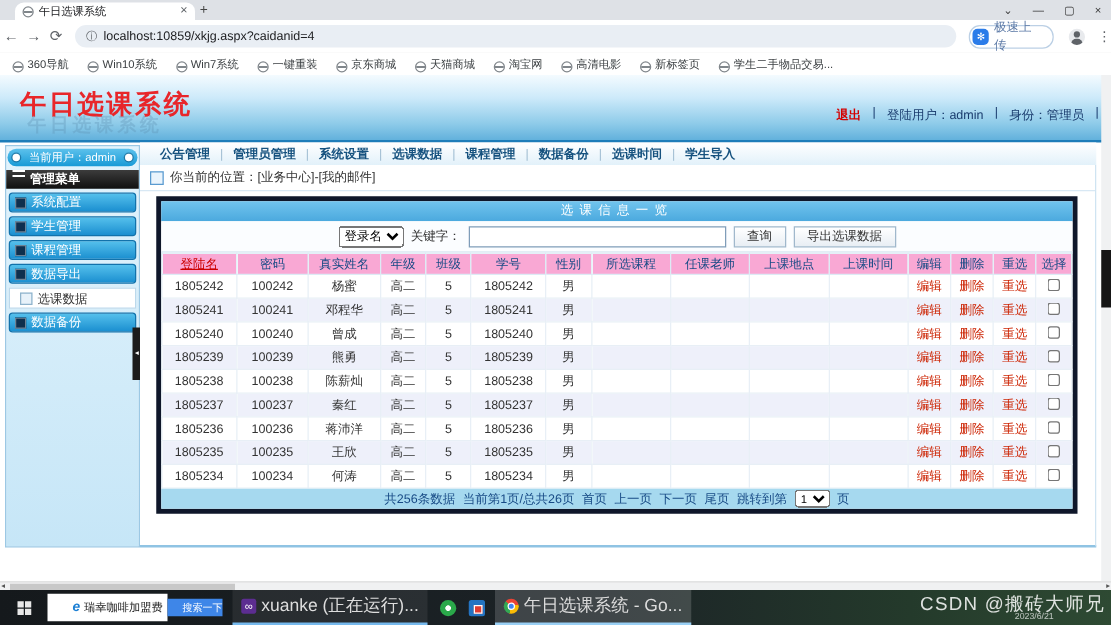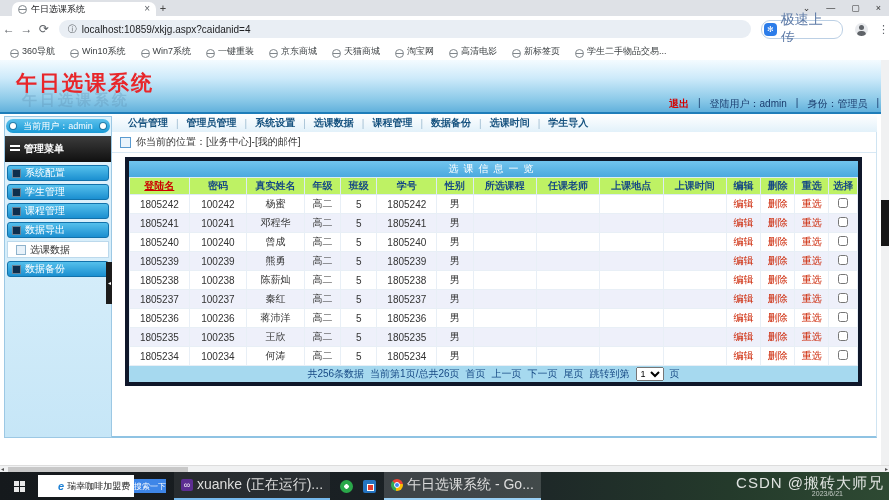--- a/index.html
+++ b/index.html
@@ -16,21 +16,21 @@
     font-size:11px;line-height:13px;text-align:center;}
   .win-controls{position:absolute;right:4px;top:0;height:16px;display:flex;align-items:center;gap:16px;
     font-size:9px;color:#333;padding-right:4px;}
   .addr-bar{position:absolute;left:0;top:16px;width:889px;height:26px;background:#fff;
     display:flex;align-items:center;border-bottom:1px solid #ececec;}
   .nav-btn{width:18px;text-align:center;color:#5f6368;font-size:12px;}
   .omnibox{margin-left:6px;width:690px;height:18px;background:#e9eef4;border-radius:9px;
     display:flex;align-items:center;gap:5px;padding:0 9px;font-size:10px;color:#202124;}
   .info-icon{color:#5f6368;font-size:9px;}
   .ext-pill{margin-left:10px;height:17px;border:1px solid #bcd0e5;border-radius:9px;background:#fff;
-    display:flex;align-items:center;gap:4px;padding:0 7px 0 2px;font-size:14px;color:#5f7ca8;}
+    display:flex;align-items:center;gap:4px;padding:0 7px 0 2px;font-size:10px;color:#5f7ca8;}
   .ext-logo{width:13px;height:13px;border-radius:4px;background:#2b7ce9;color:#fff;
     font-size:8px;line-height:13px;text-align:center;}
   .ext-logo::before{content:"✻";}
   .avatar-icon{width:13px;height:13px;border-radius:50%;background:#e8eaed;position:relative;
     overflow:hidden;margin-left:12px;}
   .avatar-icon::before{content:"";position:absolute;top:2px;left:4px;width:5px;height:5px;border-radius:50%;background:#5f6368;}
   .avatar-icon::after{content:"";position:absolute;top:8px;left:2px;width:9px;height:6px;border-radius:4px 4px 0 0;background:#5f6368;}
   .kebab{margin-left:10px;color:#5f6368;font-size:11px;}
   .bm-bar{position:absolute;left:0;top:42px;width:889px;height:18px;background:#fff;
     display:flex;align-items:center;gap:15px;padding-left:10px;font-size:9px;color:#3c4043;}
@@ -38,38 +38,38 @@
   .globe-icon{width:9px;height:9px;border-radius:50%;border:1px solid #80868b;box-sizing:border-box;
     background:linear-gradient(to bottom,transparent 42%,#80868b 42%,#80868b 58%,transparent 58%);display:inline-block;}
 
   
   .page-header{position:absolute;left:0;top:60px;width:889px;height:52px;
     background:linear-gradient(180deg,#f4fbff 0%,#cdeafa 35%,#8ecbe9 75%,#62b1dc 100%);
     border-bottom:2px solid #1e7db9;}
   .site-title{position:absolute;left:16px;top:9px;font-size:21px;font-weight:bold;color:#e8262a;letter-spacing:2px;}
   .title-ghost{position:absolute;left:22px;top:31px;font-size:15px;font-weight:bold;color:#5f93b5;
     opacity:.35;letter-spacing:3px;}
-  .user-info{position:absolute;right:10px;bottom:1px;display:flex;gap:9px;font-size:10px;color:#1a3c6e;}
+  .user-info{position:absolute;right:10px;bottom:13px;display:flex;gap:9px;font-size:10px;color:#1a3c6e;}
   .logout{color:#d40000;font-weight:bold;}
 
   
   .nav-strip{position:absolute;left:112px;top:114px;width:765px;height:18px;
     background:linear-gradient(#ffffff,#e2f1fa);display:flex;align-items:center;
     font-size:10px;font-weight:bold;color:#16527f;padding-left:8px;box-sizing:border-box;}
   .nav-item{padding:0 8px;white-space:nowrap;}
   .nav-sep{color:#a0bdd2;font-weight:normal;}
 
   
   .sidebar{position:absolute;left:4px;top:116px;width:108px;height:322px;
     background:linear-gradient(180deg,#e2f3fc,#c6e6f7);border:1px solid #9cc8e4;box-sizing:border-box;}
   .cur-user{margin:2px 1px 3px 1px;height:14px;border-radius:8px;
     background:linear-gradient(#5cc1ec,#189ad6);display:flex;align-items:center;justify-content:space-between;
     padding:0 4px;font-size:9px;color:#fff;white-space:nowrap;}
   .pin-icon{width:6px;height:6px;border-radius:50%;background:#fff;box-shadow:0 0 0 1px rgba(0,60,100,.45);flex:none;}
-  .menu-title{height:26px;background:linear-gradient(#3c3c3c,#101010);display:flex;align-items:center;gap:4px;
+  .menu-title{height:15px;background:linear-gradient(#3c3c3c,#101010);display:flex;gap:4px;
     padding-left:5px;font-size:10px;color:#fff;font-weight:bold;}
   .menu-bars-icon{width:10px;height:8px;background:repeating-linear-gradient(#fff 0 2px,transparent 2px 4px);display:inline-block;}
   .side-btn{height:14px;margin:3px 2px;border:1px solid #1272ab;border-radius:3px;
     background:linear-gradient(#55c0ec,#1b8fd0);display:flex;align-items:center;gap:4px;
     padding-left:4px;font-size:10px;color:#fff;}
   .side-icon{width:9px;height:9px;background:#0e2f4e;box-shadow:inset 0 0 0 1px rgba(255,255,255,.4);display:inline-block;flex:none;}
   .side-sub{height:15px;margin:3px 2px;background:#fff;border:1px solid #bcd9ec;
     display:flex;align-items:center;gap:4px;padding-left:8px;font-size:10px;color:#333;}
   .sub-icon{width:8px;height:8px;border:1px solid #8fb3cc;background:#e8f2fa;display:inline-block;flex:none;}
   .collapse-handle{position:absolute;left:106px;top:262px;width:7px;height:42px;background:#1c1c1c;
@@ -94,21 +94,21 @@
   .panel-title{height:16px;line-height:16px;background:linear-gradient(#71c4ee,#4ba9de);
     color:#fff;font-size:10px;text-align:center;letter-spacing:5px;}
   .search-row{height:24px;background:#fbfdff;border-bottom:1px solid #dce8f2;display:flex;
     align-items:center;justify-content:center;gap:6px;font-size:10px;color:#333;}
   .field-select{font-size:10px;height:17px;}
   .kw-input{width:200px;height:13px;border:1px solid #7f9db9;font-size:10px;}
   .mini-btn{font-size:10px;height:17px;padding:0 10px;background:linear-gradient(#fff,#e8eef4);
     border:1px solid #a0b8cc;color:#333;}
 
   table.grid{width:100%;border-collapse:collapse;table-layout:fixed;font-size:10px;}
-  .grid th{background:#bef264;color:#174a85;height:14px;font-weight:bold;border:1px solid #ddebf5;
+  .grid th{background:#f9a8d4;color:#174a85;height:14px;font-weight:normal;border:1px solid #ddebf5;
     white-space:nowrap;overflow:hidden;}
   .grid th.th-link{color:#cc0000;text-decoration:underline;}
   .grid td{height:16px;text-align:center;color:#333;border:1px solid #e8eff6;white-space:nowrap;overflow:hidden;}
   .grid tr.alt{background:#eef0fa;}
   .action-link{color:#cc2200;}
   .row-cb{width:10px;height:10px;margin:0;}
   .pagination{height:16px;background:#a6d9ef;display:flex;align-items:center;justify-content:center;
     gap:6px;font-size:10px;color:#174a85;}
   .jump-select{font-size:9px;height:14px;}
 
@@ -128,21 +128,21 @@
   .start-btn{width:38px;height:28px;display:flex;align-items:center;justify-content:center;}
   .win-logo{width:11px;height:11px;
     background-image:linear-gradient(#e8e8e8,#e8e8e8),linear-gradient(#e8e8e8,#e8e8e8),
       linear-gradient(#e8e8e8,#e8e8e8),linear-gradient(#e8e8e8,#e8e8e8);
     background-size:5px 5px;background-position:0 0,6px 0,0 6px,6px 6px;background-repeat:no-repeat;}
   .tb-search{width:96px;height:22px;background:#fff;display:flex;align-items:center;gap:3px;
     padding-left:20px;font-size:9px;color:#222;white-space:nowrap;overflow:hidden;box-sizing:border-box;}
   .e-icon{color:#1b7fd4;font-weight:bold;font-style:italic;font-size:11px;}
   .e-icon::before{content:"e";}
   .tb-search-btn{width:32px;height:14px;background:#3e86e8;color:#fff;font-size:8px;
-    display:flex;align-items:center;justify-content:center;white-space:nowrap;}
+    display:flex;align-items:center;justify-content:center;white-space:nowrap;padding-left:12px;}
   .task{height:28px;display:flex;align-items:center;gap:4px;padding:0 7px;font-size:14px;color:#ddd;
     white-space:nowrap;box-sizing:border-box;}
   .task.vs{margin-left:8px;background:rgba(255,255,255,.07);border-bottom:2px solid #76b9ed;}
   .task.chrome{margin-left:8px;background:rgba(255,255,255,.16);border-bottom:2px solid #9ad0f5;}
   .vs-icon{width:12px;height:12px;background:#5c2d91;border-radius:2px;color:#fff;
     font-size:9px;line-height:12px;text-align:center;}
   .vs-icon::before{content:"∞";}
   .tray-green{width:13px;height:13px;border-radius:50%;margin-left:10px;
     background:radial-gradient(circle at 50% 50%,#fff 0 2px,#2aa84a 2.5px);}
   .tray-media{width:13px;height:13px;border-radius:2px;margin-left:10px;background:#2474c2;position:relative;}
@@ -307,20 +307,27 @@
 
   <div class="main-panel">
     <div class="breadcrumb-row">
       <span class="bc-icon"></span>
       <span>你当前的位置：[业务中心]-[我的邮件]</span>
     </div>
 
     <div class="inner-panel">
       <div class="panel-title">选课信息一览</div>
 
+      <div class="search-row">
+        <select class="field-select" id="field-select"><option>登录名</option></select>
+        <span>关键字：</span>
+        <input class="kw-input" value="" style="">
+        <button class="mini-btn">查询</button>
+        <button class="mini-btn">导出选课数据</button>
+      </div>
 
       <table class="grid">
         <colgroup id="colgroup">
             <col style="width: 8.2%;">
             <col style="width: 7.9%;">
             <col style="width: 7.9%;">
             <col style="width: 5%;">
             <col style="width: 5%;">
             <col style="width: 8.2%;">
             <col style="width: 5%;">

